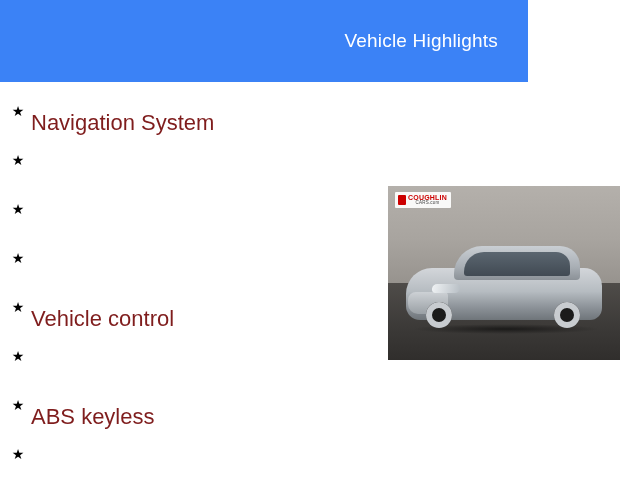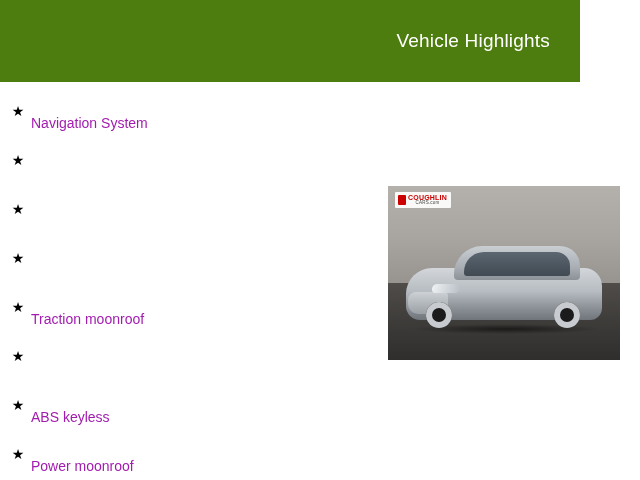--- a/index.html
+++ b/index.html
@@ -17,23 +17,23 @@
   .page {
     width: 640px;
     height: 480px;
     position: relative;
     background: #ffffff;
   }
   .header-bar {
     position: absolute;
     left: 0;
     top: 0;
-    width: 580px;
+    width: 528px;
     height: 82px;
-    background: #4d7c0f;
+    background: #3b82f6;
   }
   .header-title {
     position: absolute;
     right: 30px;
     top: 30px;
     color: #ffffff;
     font-size: 19px;
     letter-spacing: 0.2px;
     white-space: nowrap;
   }
@@ -54,22 +54,22 @@
   }
   .bullet-star {
     width: 20px;
     flex: 0 0 20px;
     text-align: center;
     font-size: 14px;
     color: #000000;
     line-height: 1;
   }
   .feature-label {
-    font-size: 14px;
-    color: #a21caf;
+    font-size: 22px;
+    color: #7f1d1d;
     padding-left: 3px;
     white-space: nowrap;
     margin-top: 24px;
   }
   .vehicle-photo {
     position: absolute;
     left: 388px;
     top: 186px;
     width: 232px;
     height: 174px;
@@ -214,32 +214,31 @@
       <span class="bullet-star">★</span>
     </li>
     <li class="feature-item">
       <span class="bullet-star">★</span>
     </li>
     <li class="feature-item">
       <span class="bullet-star">★</span>
     </li>
     <li class="feature-item">
       <span class="bullet-star">★</span>
-      <span class="feature-label">Traction moonroof</span>
+      <span class="feature-label">Vehicle control</span>
     </li>
     <li class="feature-item">
       <span class="bullet-star">★</span>
     </li>
     <li class="feature-item">
       <span class="bullet-star">★</span>
       <span class="feature-label">ABS keyless</span>
     </li>
     <li class="feature-item">
       <span class="bullet-star">★</span>
-      <span class="feature-label">Power moonroof</span>
     </li>
   </ul>
 
   <div class="vehicle-photo">
     <div class="photo-wall"></div>
     <div class="photo-floor"></div>
 
     <div class="car">
       <div class="car-shadow"></div>
       <div class="car-body"></div>

